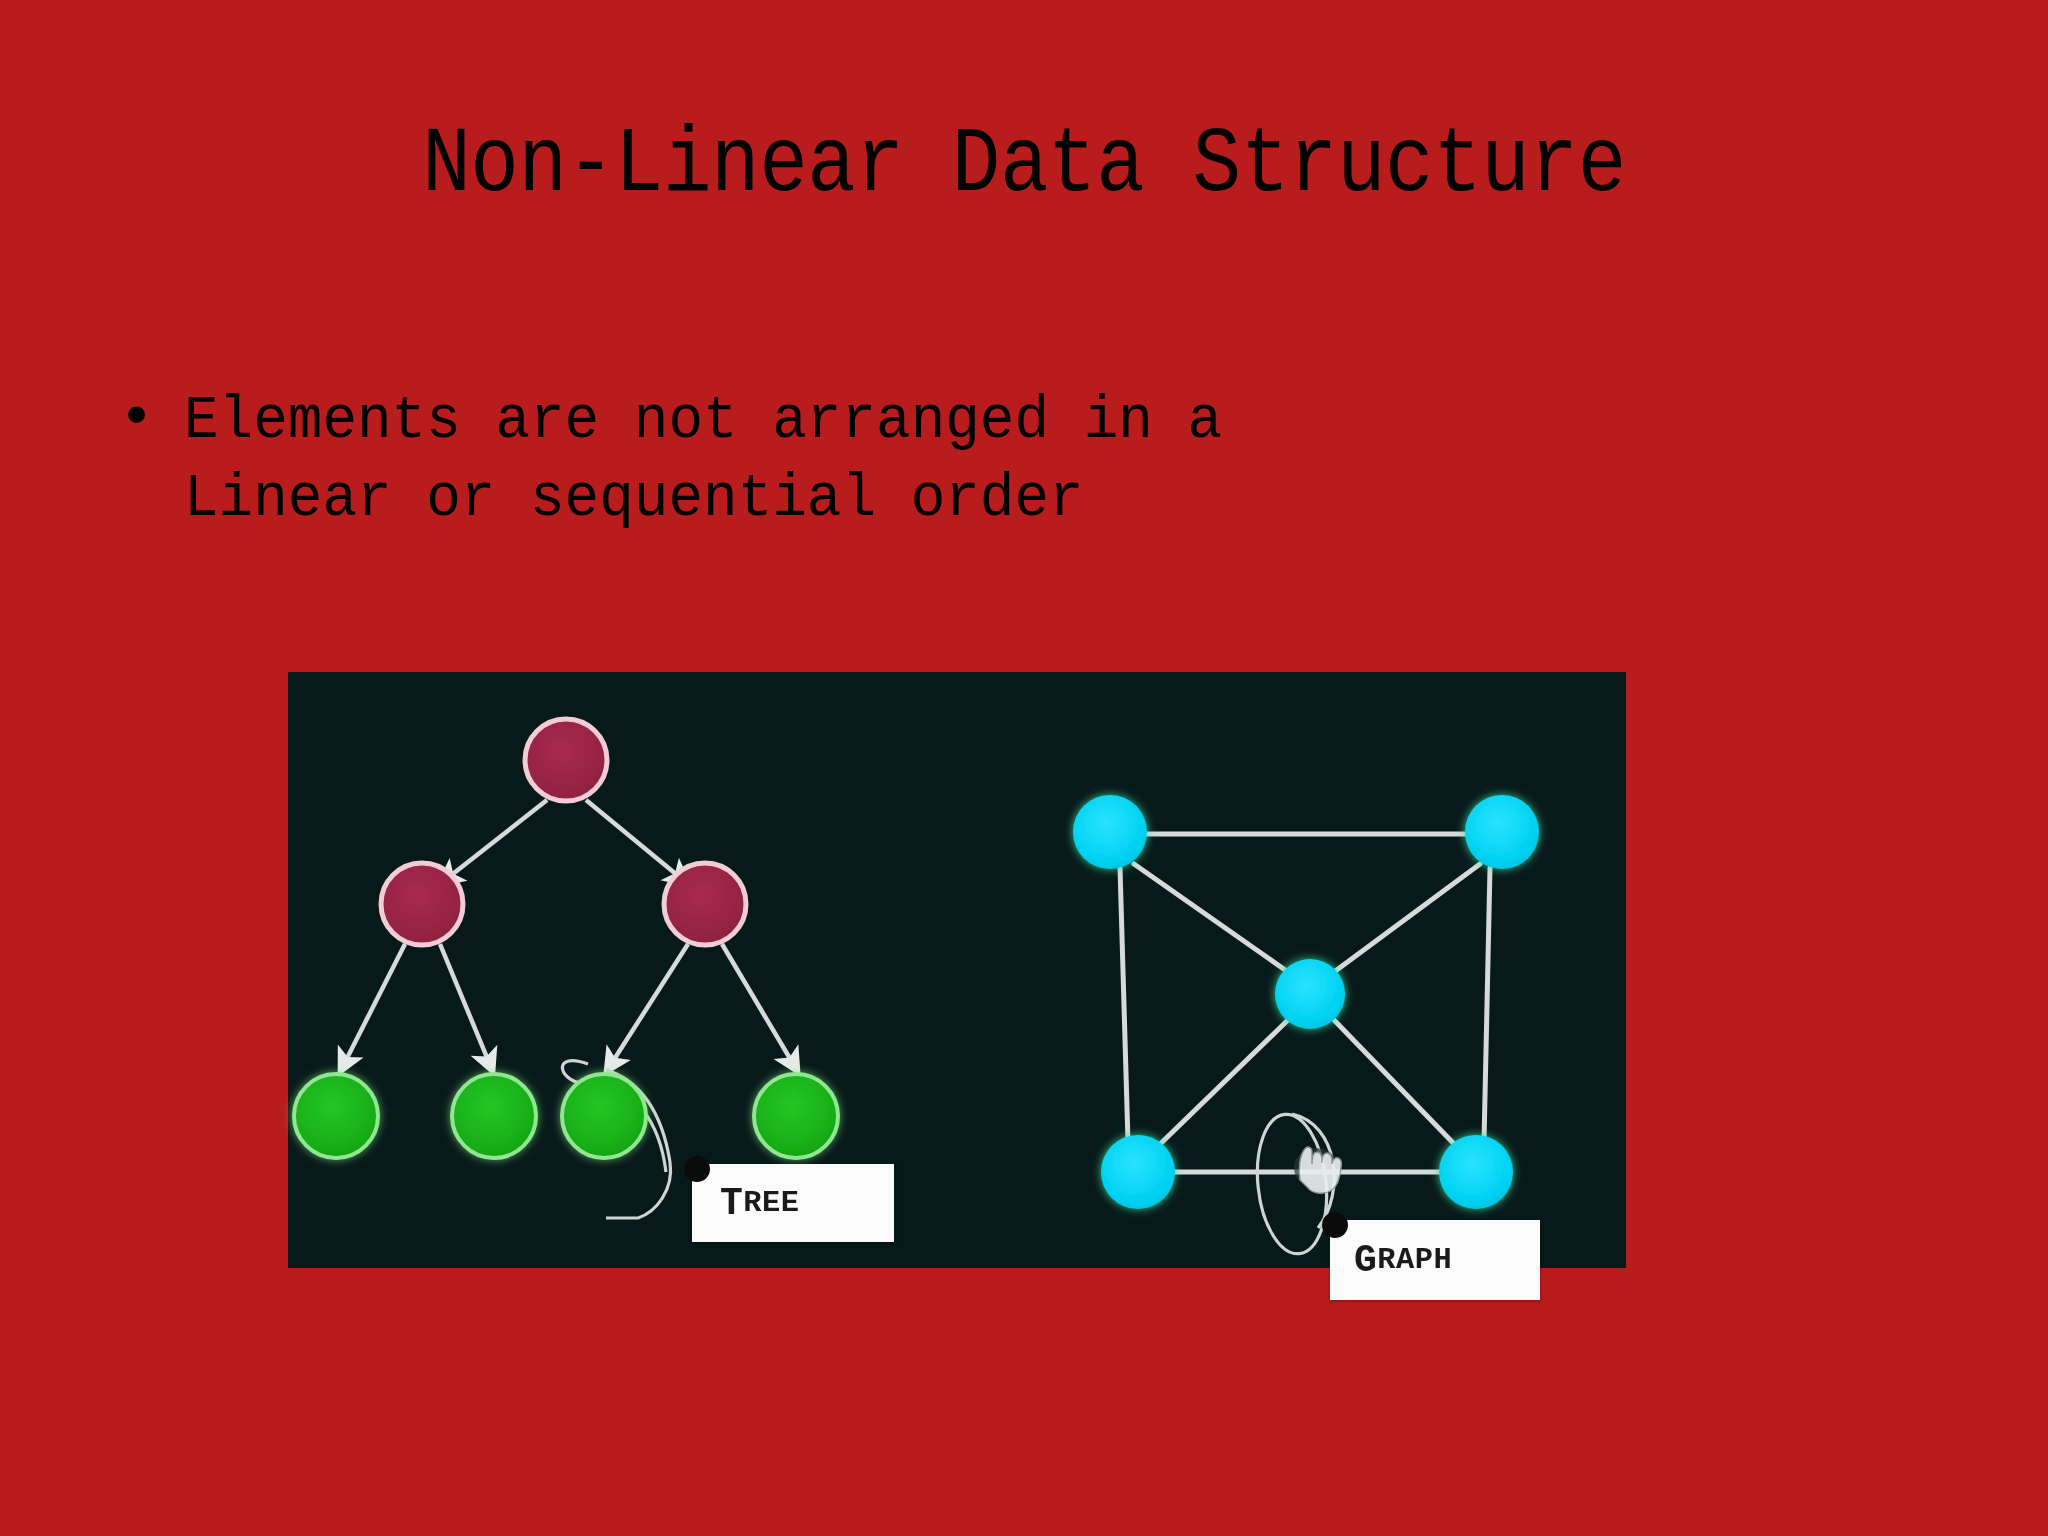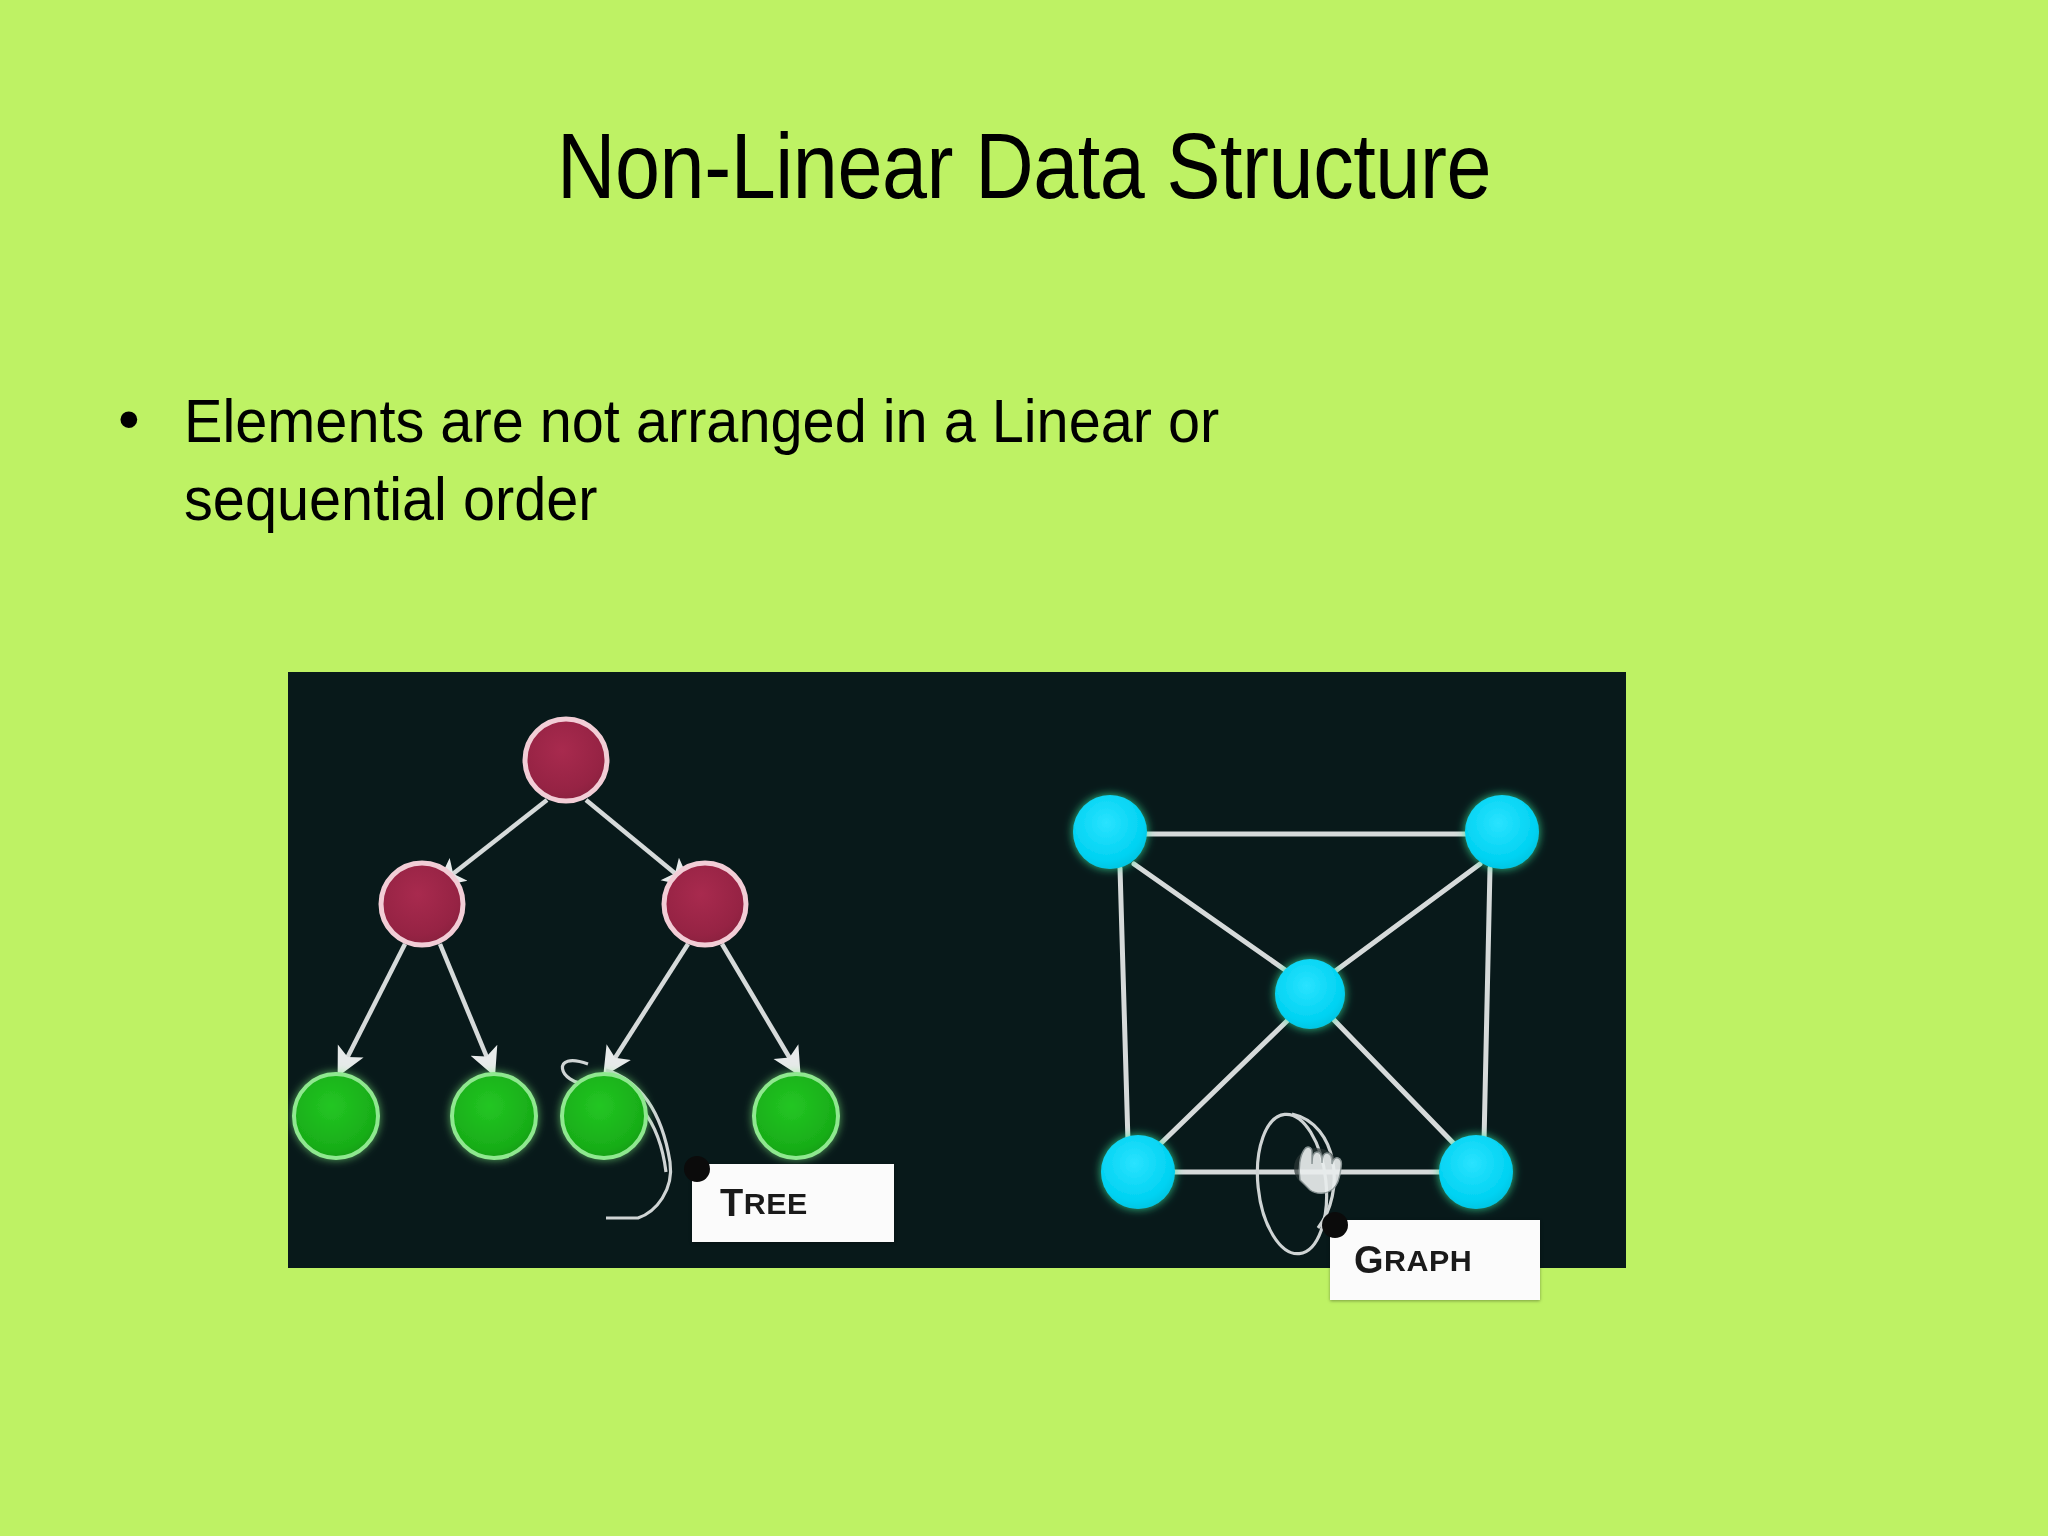--- a/index.html
+++ b/index.html
@@ -13,21 +13,22 @@
     position: relative;
     overflow: hidden;
     font-family: "Liberation Sans", sans-serif;
     -webkit-font-smoothing: antialiased;
   }
 
   
   .slide {
     position: absolute;
     inset: 0;
-    background: #bef264;
+    background: #b91c1c;
+    font-family: Liberation Mono, monospace;
   }
 
   
   .slide-title {
     position: absolute;
     top: 118px;
     left: 0;
     width: 2048px;
     text-align: center;
     font-size: 92px;

